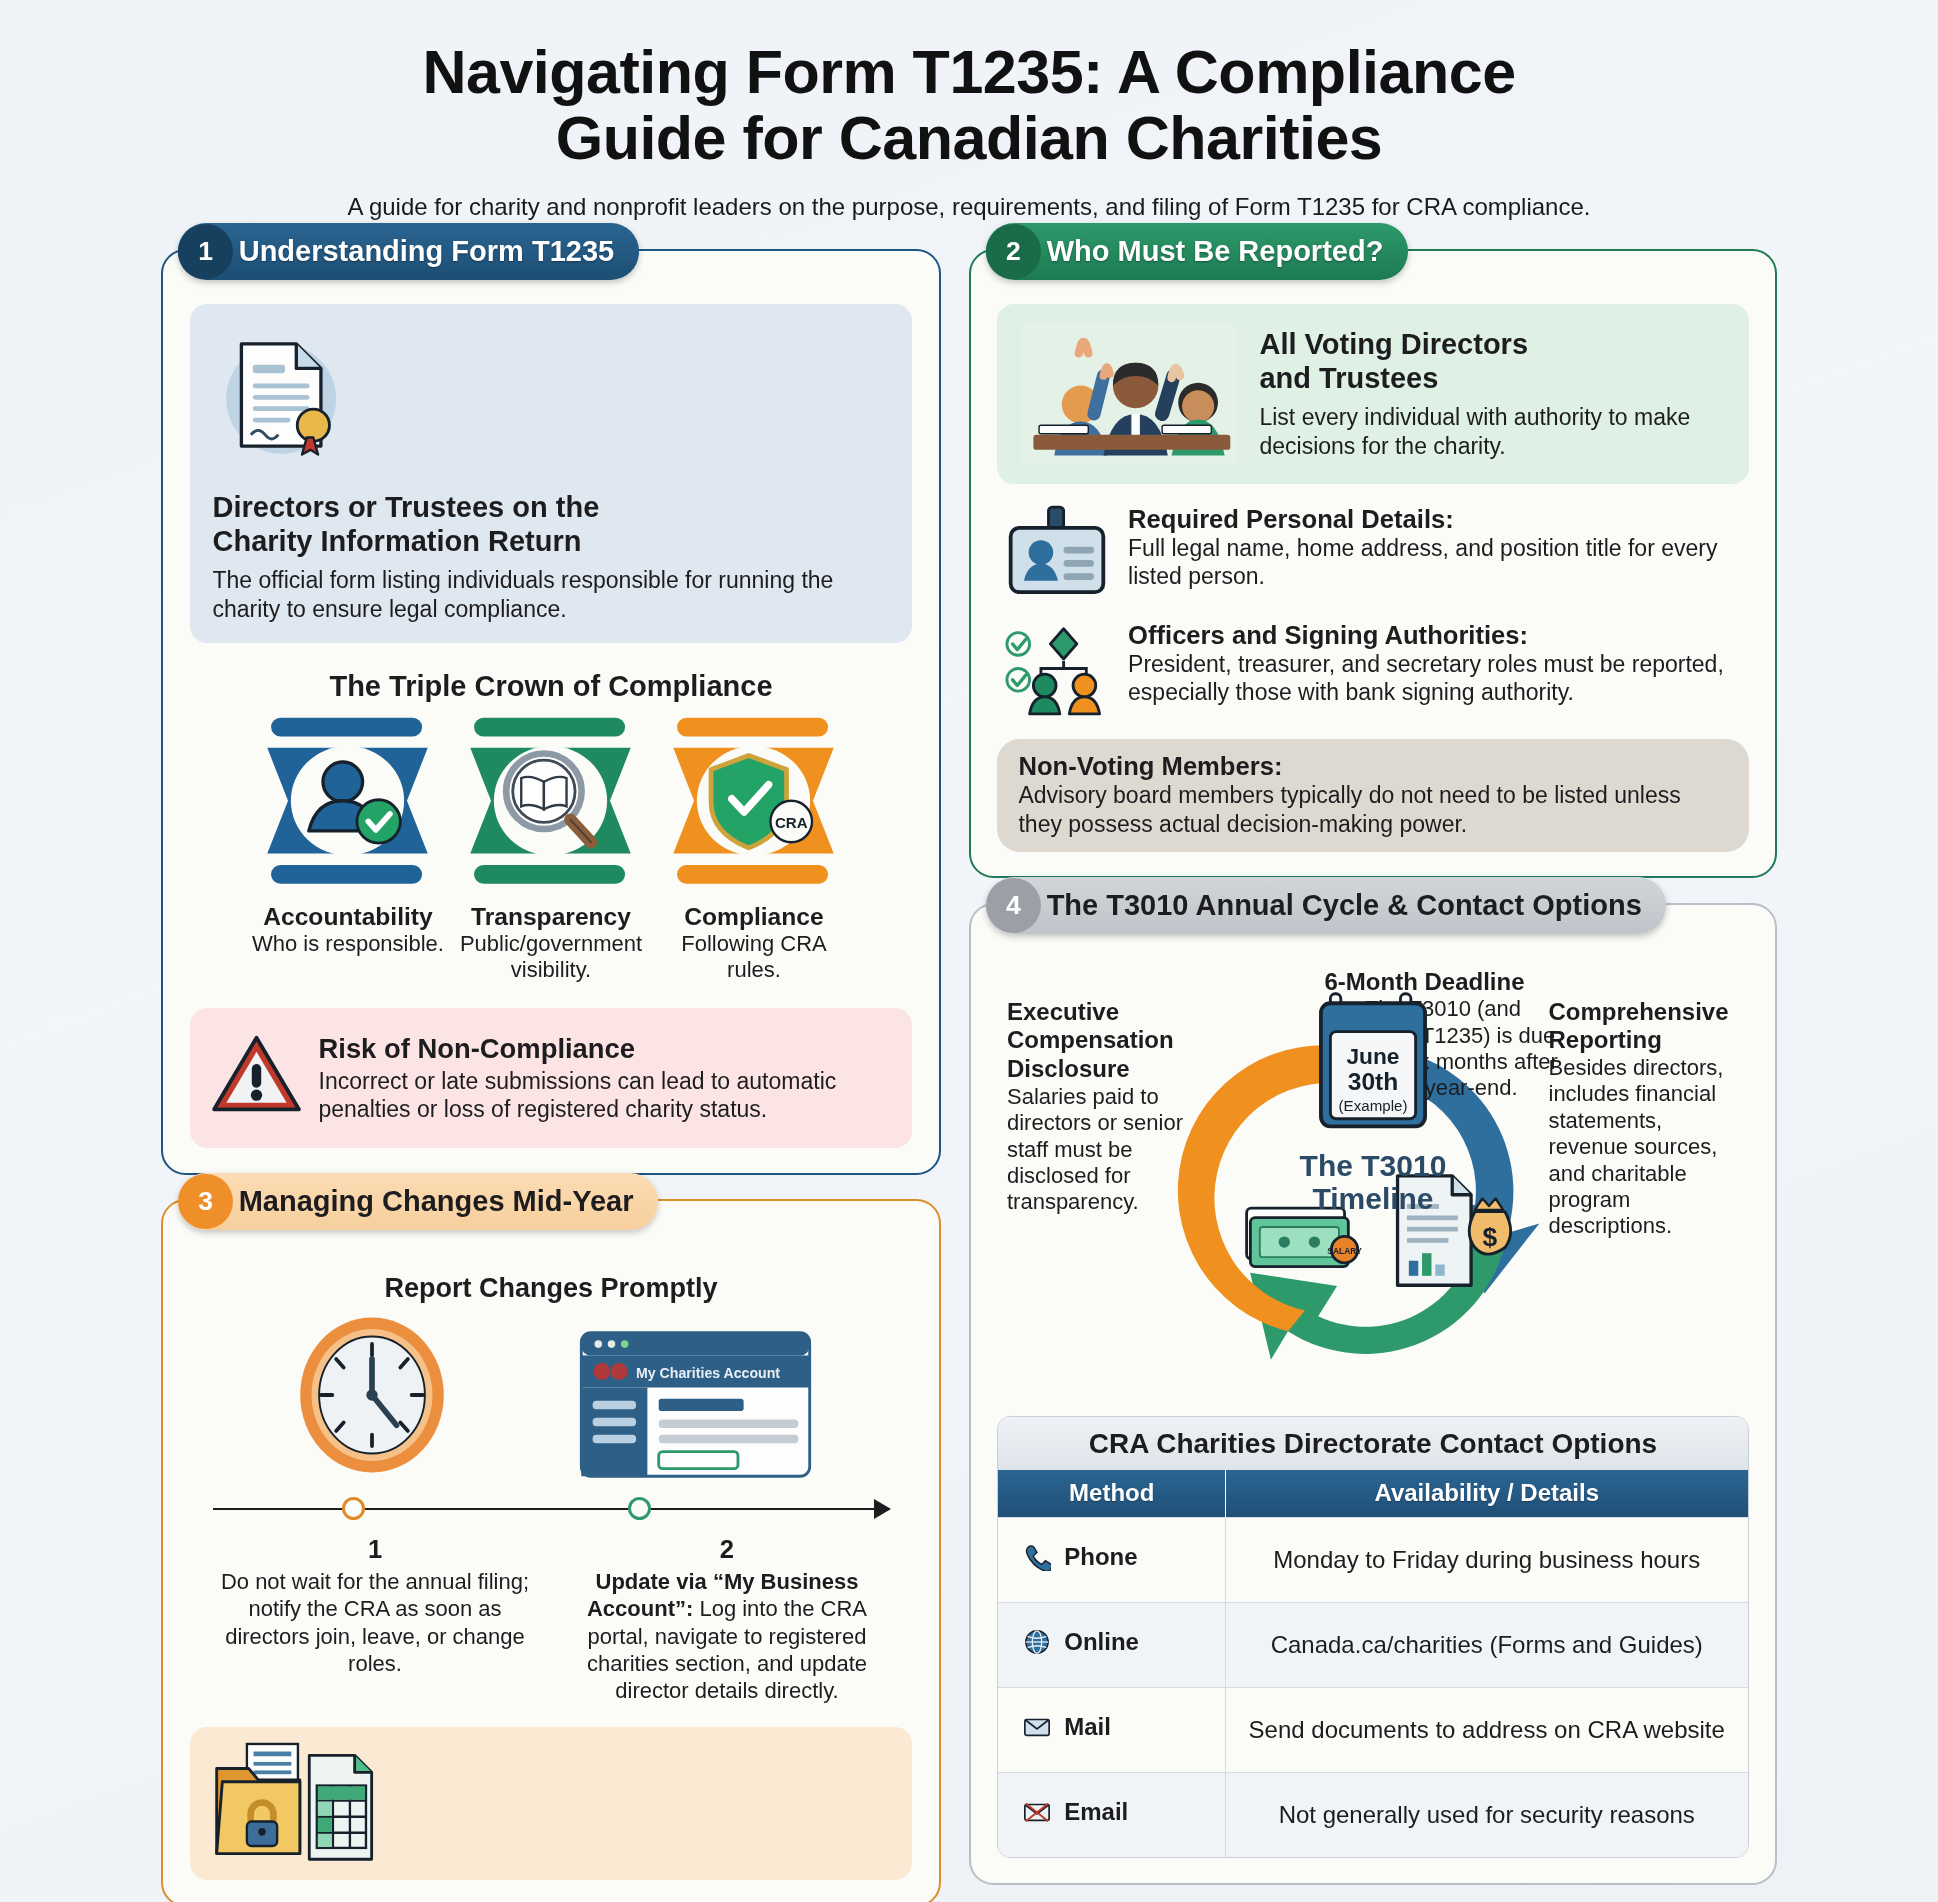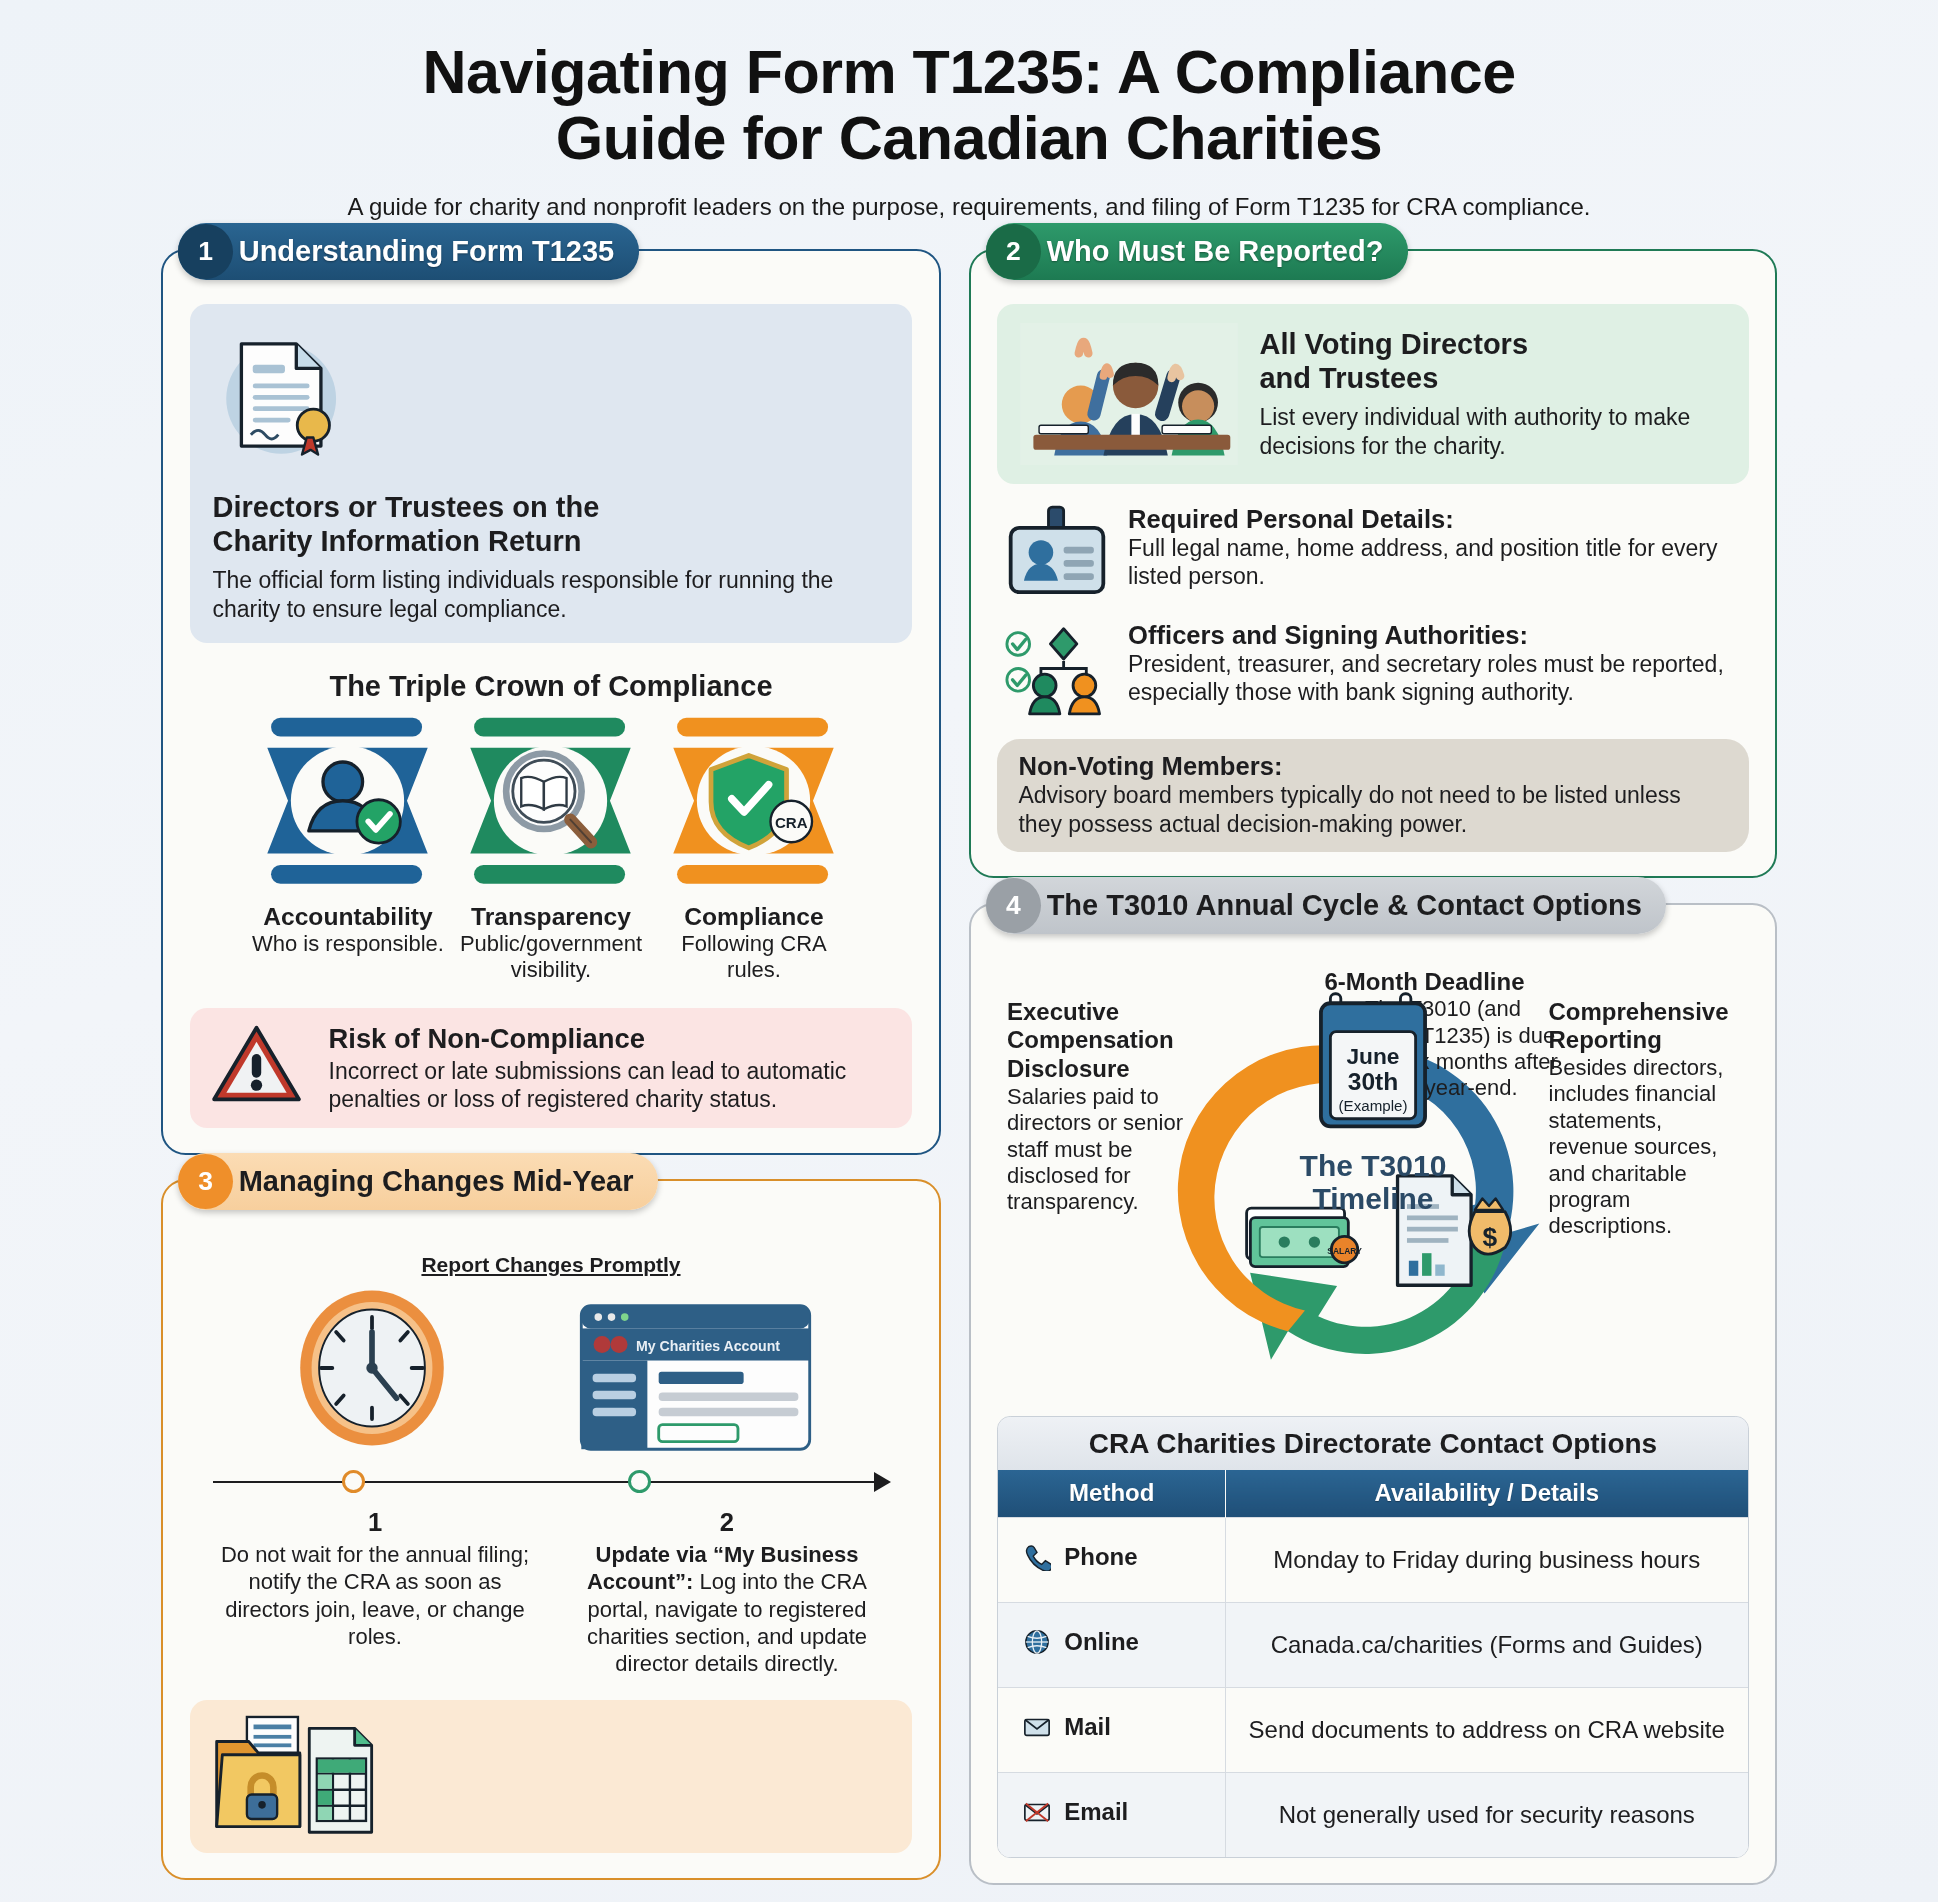--- a/index.html
+++ b/index.html
@@ -91,40 +91,40 @@
 
   
   .tc-title { text-align: center; font-size: 29px; font-weight: 700; margin: 26.5px 0 9.5px; }
   .tc-row { display: flex; justify-content: center; align-items: flex-start; }
   .tc-item { width: 203px; text-align: center; }
   .tc-name { font-size: 24.6px; font-weight: 700; margin-top: 5.7px; }
   .tc-desc { font-size: 22px; line-height: 1.2; }
 
   
   .warn {
-    display: flex; gap: 27px; align-items: flex-start;
+    display: flex; gap: 17px; align-items: flex-start;
     background: #fbe4e3; border-radius: 17px;
-    padding: 15px 21px; margin-top: 24.6px;
+    padding: 25px 21px; margin-top: 24.6px;
   }
   .warn-h { font-size: 27.4px; font-weight: 700; }
   .warn-p { font-size: 23px; line-height: 1.22; margin-top: 1.9px; }
 
   
   .brow { display: flex; gap: 19px; align-items: flex-start; margin-top: 21px; padding: 0 7.6px; }
   .brow-h { font-size: 25.6px; font-weight: 700; }
   .brow-p { font-size: 23px; line-height: 1.24; }
   .note {
     background: #ddd9d0; border-radius: 23px;
     padding: 13.2px 21px; margin-top: 23px;
   }
   .note-h { font-size: 25.6px; font-weight: 700; }
   .note-p { font-size: 23px; line-height: 1.25; }
 
   
-  .sec-h { text-align: center; font-size: 21px; font-weight: 700; margin: 19px 0 5.7px; text-decoration: underline; }
+  .sec-h { text-align: center; font-size: 27px; font-weight: 700; margin: 19px 0 5.7px; }
   .tl-art { display: flex; justify-content: space-around; align-items: flex-end; padding: 0 38px; }
   .tl-axis { position: relative; height: 38px; margin: 9.5px 23px 0 23px; }
   .tl-line { position: absolute; top: 18px; left: 0; right: 0; height: 2.8px; background: #1d1d1f; }
   .tl-arrow {
     position: absolute; right: -1.9px; top: 9.5px;
     width: 0; height: 0; border-left: 17px solid #1d1d1f;
     border-top: 10.4px solid transparent; border-bottom: 10.4px solid transparent;
   }
   .tl-dot { position: absolute; top: 7.6px; width: 23px; height: 23px; border-radius: 50%;
             border: 3.8px solid #1d1d1f; background: #fbfbf8; }

